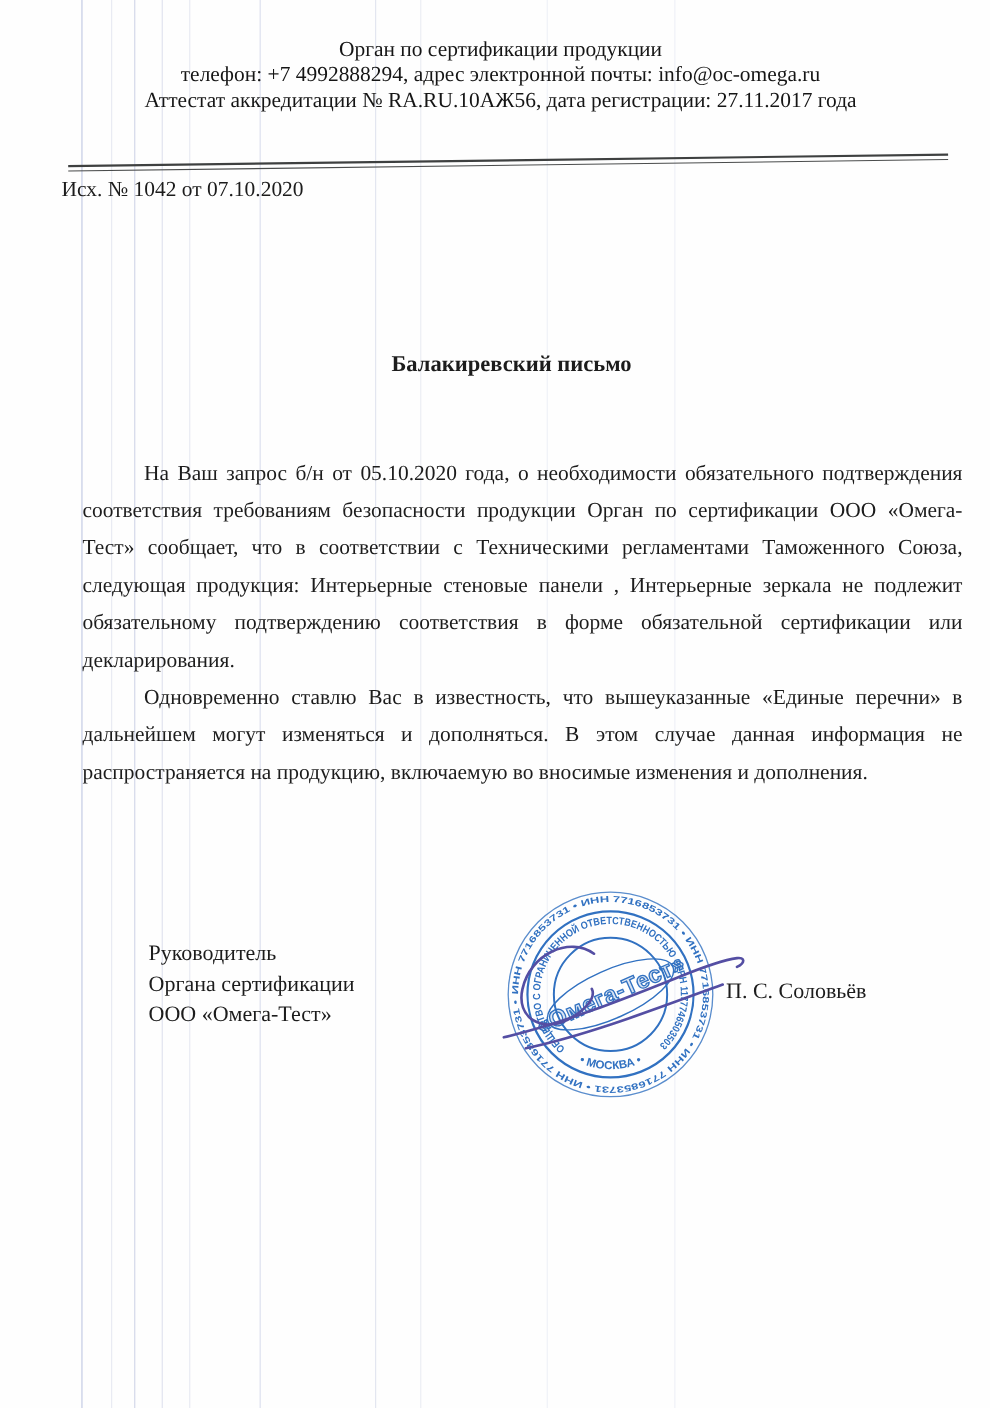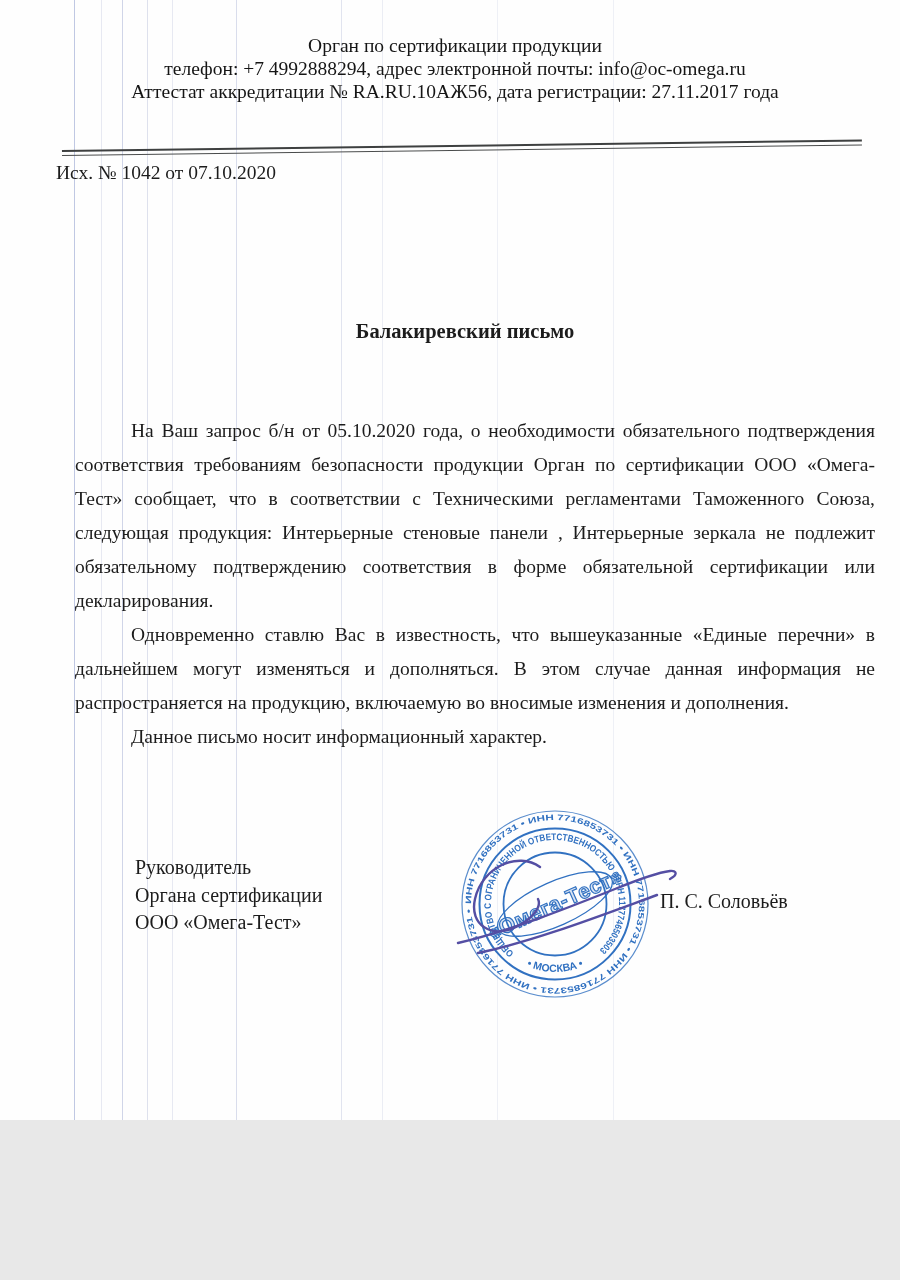--- a/index.html
+++ b/index.html
@@ -1,18 +1,18 @@
 <!DOCTYPE html>
 <html><head>
 <meta charset="utf-8">
 <style>
   html,body{margin:0;padding:0;background:#e8e8e8;}
   .page{
     position:relative;
-    width:900px;height:1120px;
+    width:900px;height:1280px;
     background:#fefefe;
     overflow:hidden;
     font-family:"Liberation Serif", serif;
     color:#1c1c1c;
     margin:0 auto;
   }
   
   .scanline{position:absolute;top:0;bottom:0;width:1px;pointer-events:none;}
   
   .letterhead{
@@ -76,21 +76,20 @@
   </div>
 
   <div class="outgoing">Исх. № 1042 от 07.10.2020</div>
 
 
   <div class="letter-title">Балакиревский письмо</div>
 
   <div class="letter-body">
     <p>На Ваш запрос б/н от 05.10.2020 года, о необходимости обязательного подтверждения соответствия требованиям безопасности продукции Орган по сертификации ООО «Омега-Тест» сообщает, что в соответствии с Техническими регламентами Таможенного Союза, следующая продукция: Интерьерные стеновые панели , Интерьерные зеркала не подлежит обязательному подтверждению соответствия в форме обязательной сертификации или декларирования.</p>
     <p>Одновременно ставлю Вас в известность, что вышеуказанные «Единые перечни» в дальнейшем могут изменяться и дополняться. В этом случае данная информация не распространяется на продукцию, включаемую во вносимые изменения и дополнения.</p>
-    <p>Данное письмо носит информационный характер.</p>
   </div>
 
   <div class="sign-block">
     <div>Руководитель</div>
     <div>Органа сертификации</div>
     <div>ООО «Омега-Тест»</div>
   </div>
 
   <svg class="stamp-svg" width="196" height="196" viewBox="0 0 196 196">
     <defs>

